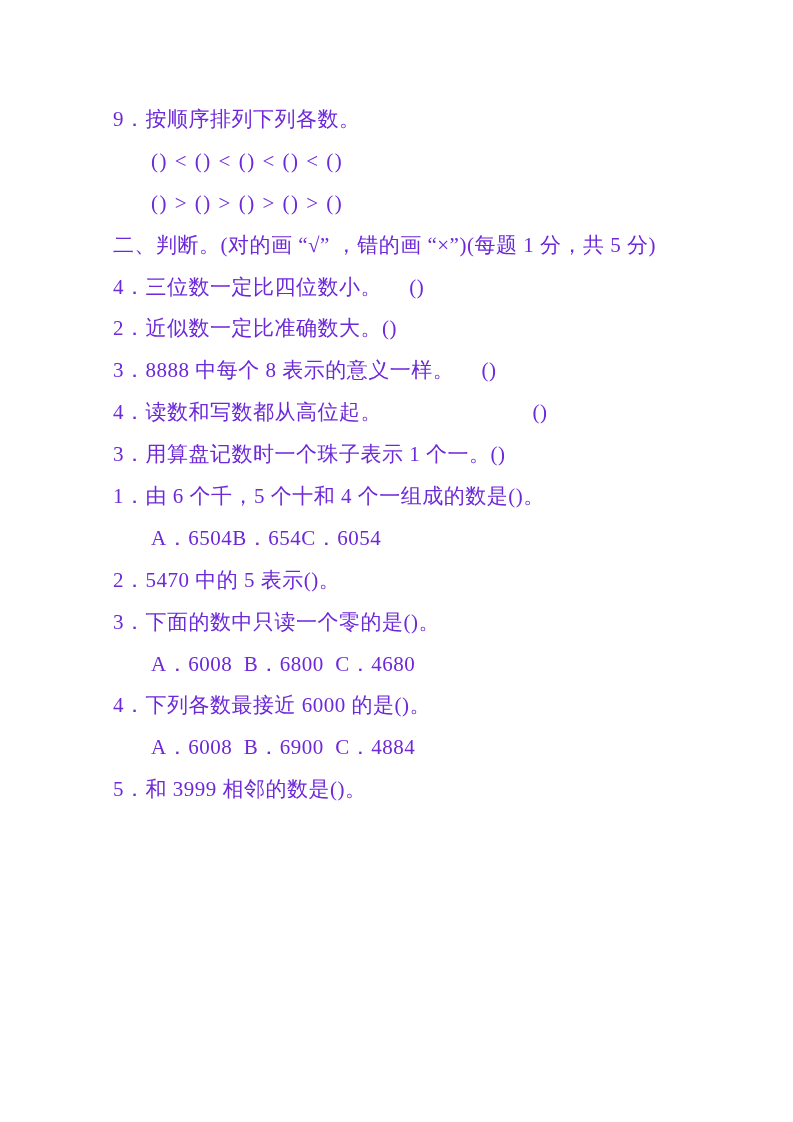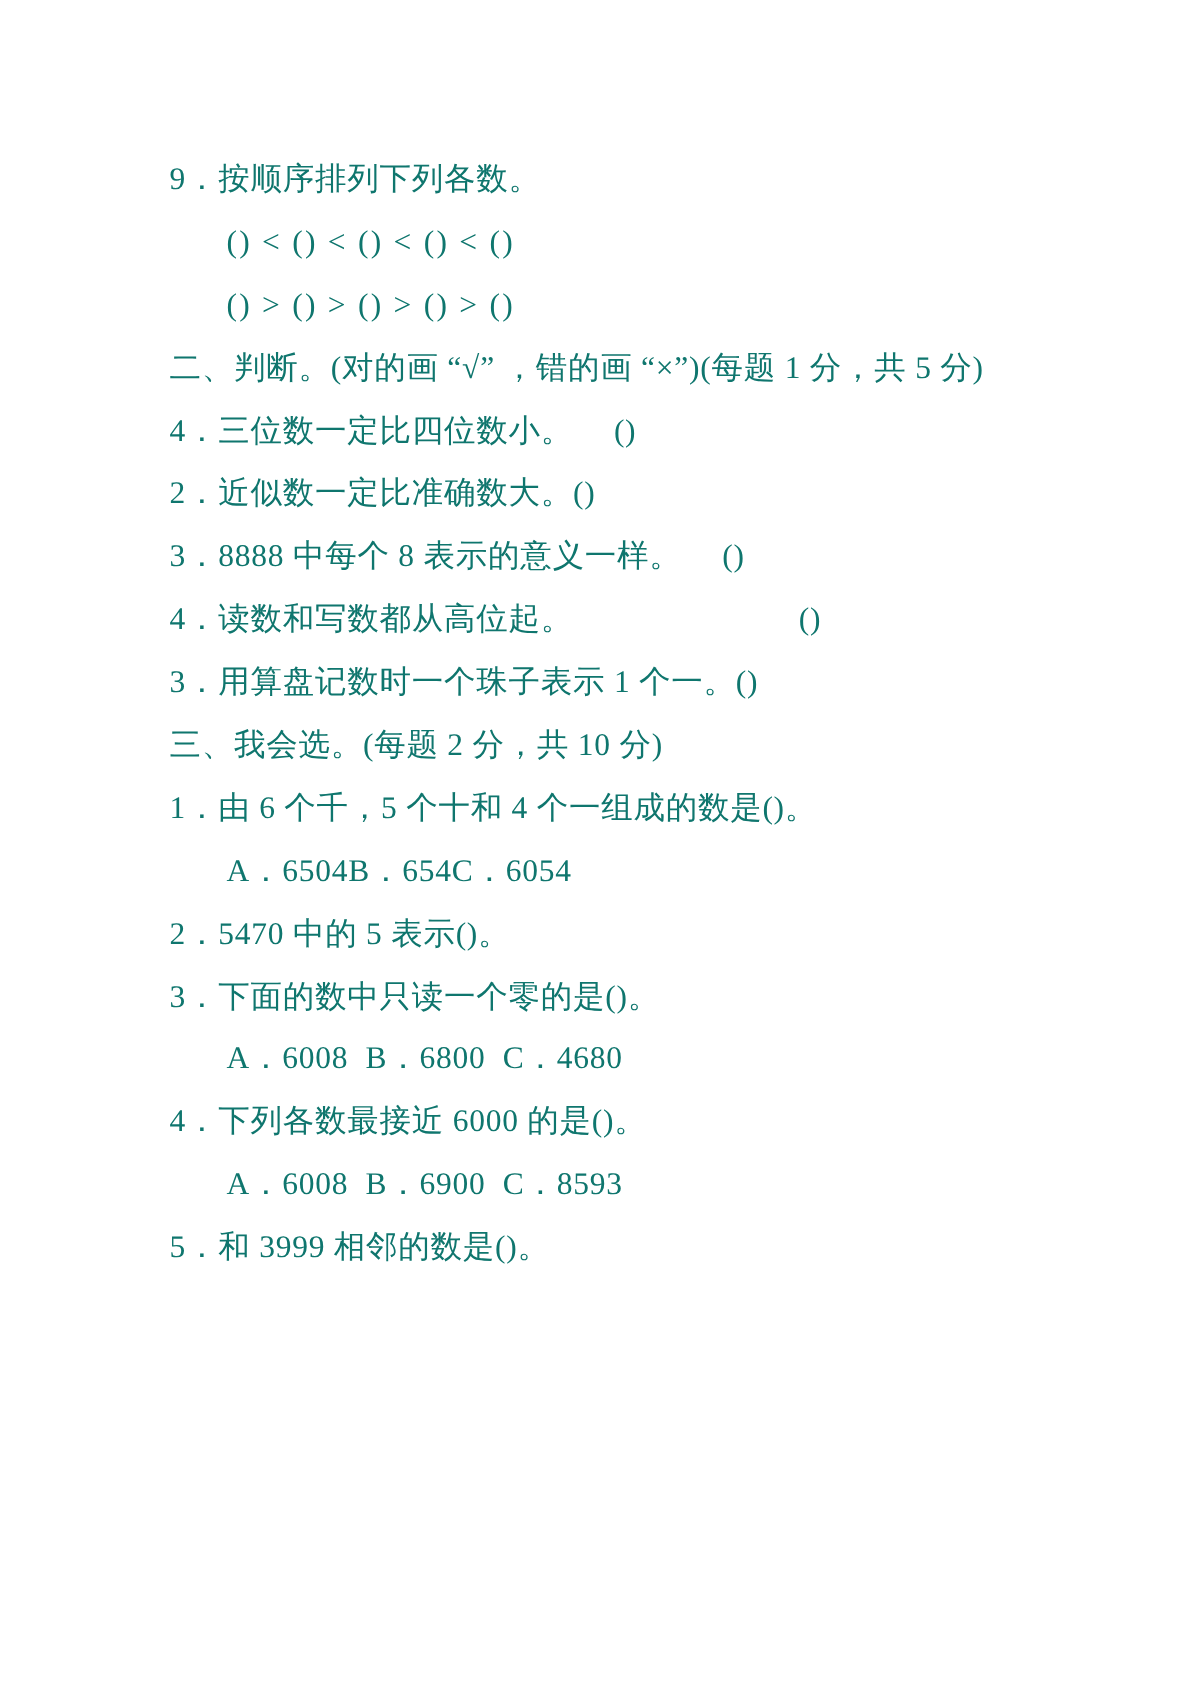--- a/index.html
+++ b/index.html
@@ -5,21 +5,21 @@
   html, body {
     margin: 0;
     padding: 0;
     background: #ffffff;
   }
   .page {
     position: relative;
     width: 793px;
     height: 1122px;
     background: #ffffff;
-    color: #0f766e;
+    color: #6d28d9;
     font-family: "Liberation Serif", "DejaVu Serif", serif;
     font-size: 21px;
     overflow: hidden;
     box-sizing: border-box;
     padding: 99px 40px 0 113px;
   }
   .line {
     white-space: pre;
     line-height: 41.9px;
     height: 41.9px;
@@ -50,33 +50,32 @@
   <div class="line">4．三位数一定比四位数小。　 ()</div>
 
   <div class="line">2．近似数一定比准确数大。()</div>
 
   <div class="line">3．8888 中每个 8 表示的意义一样。　 ()</div>
 
   <div class="line">4．读数和写数都从高位起。　　　　　　　()</div>
 
   <div class="line">3．用算盘记数时一个珠子表示 1 个一。()</div>
 
-  <div class="line">三、我会选。(每题 2 分，共 10 分)</div>
 
   <div class="line">1．由 6 个千，5 个十和 4 个一组成的数是()。</div>
 
   <div class="line indent">A．6504B．654C．6054</div>
 
   <div class="line">2．5470 中的 5 表示()。</div>
 
 
   <div class="line">3．下面的数中只读一个零的是()。</div>
 
   <div class="line indent">A．6008  B．6800  C．4680</div>
 
   <div class="line">4．下列各数最接近 6000 的是()。</div>
 
-  <div class="line indent">A．6008  B．6900  C．8593</div>
+  <div class="line indent">A．6008  B．6900  C．4884</div>
 
   <div class="line">5．和 3999 相邻的数是()。</div>
 
 
 </div>
 
 </body></html>

